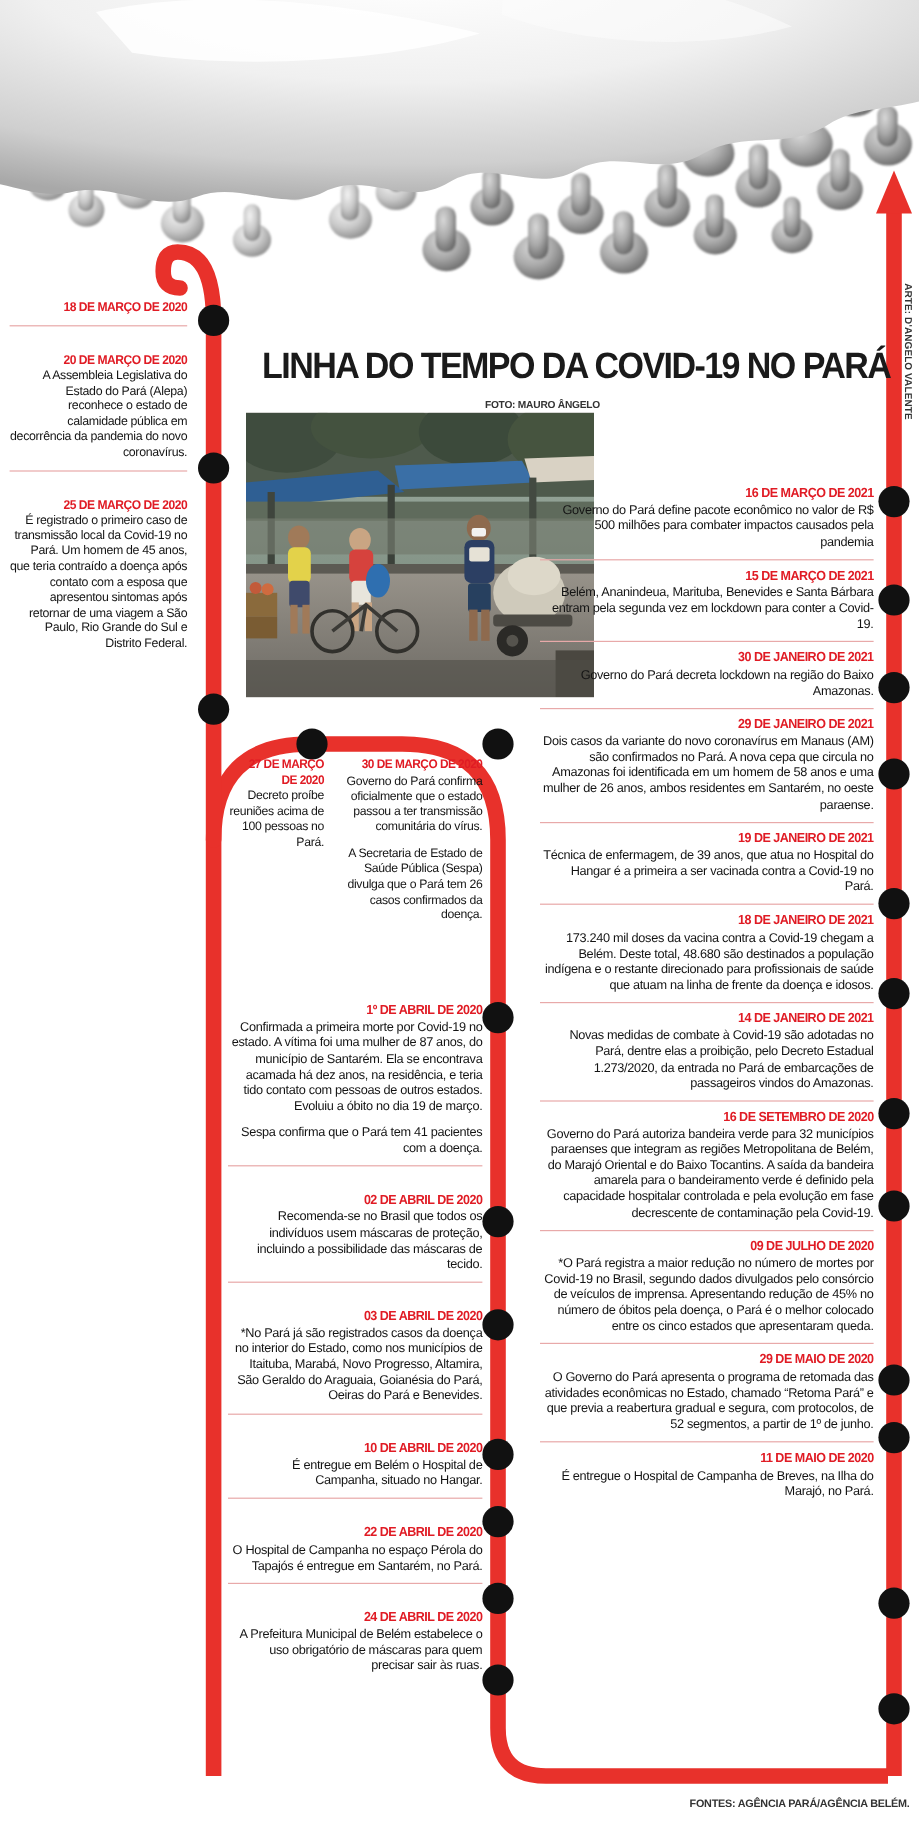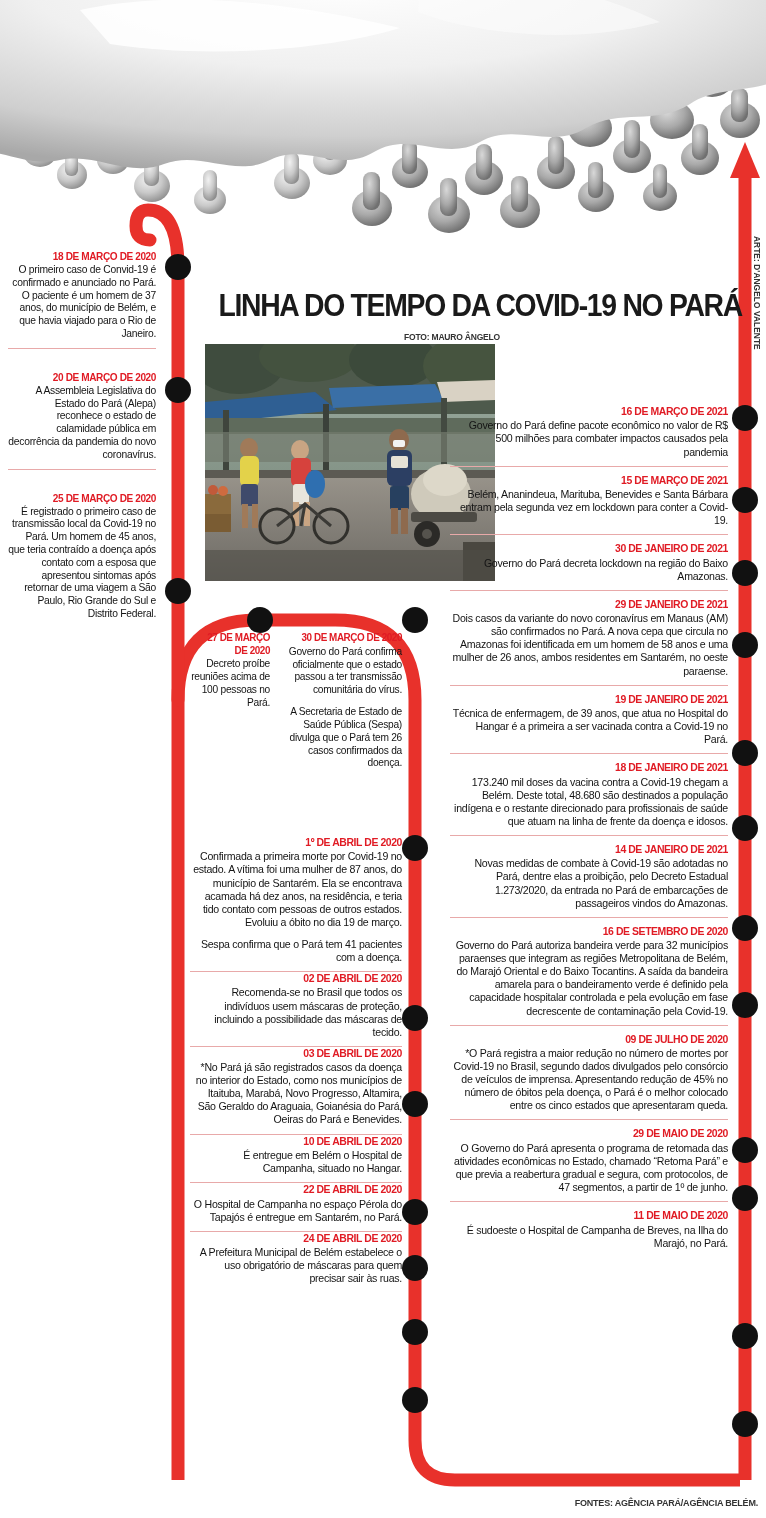--- a/index.html
+++ b/index.html
@@ -134,21 +134,21 @@
   #col-left .ev-date { font-size: 10.6px; letter-spacing: -0.42px; }
   #col-left .ev-text { font-size: 10.3px; line-height: 1.245; }
   #col-left .event { padding-bottom: 7px; margin-bottom: 22px; }
 
   
   #col-mid-a .ev-date, #col-mid-b .ev-date { font-size: 10.4px; }
   #col-mid-a .ev-text, #col-mid-b .ev-text { font-size: 10.2px; line-height: 1.26; }
   #col-mid-a .event, #col-mid-b .event { border-bottom: none; }
 
   #col-mid-c .event { border-top: 1px solid #e8a9a9; border-bottom: none;
-                      padding-top: 0; margin-bottom: 0; padding-bottom: 7px; }
+                      padding-top: 22px; margin-bottom: 0; padding-bottom: 7px; }
   #col-right .event { border-top: 1px solid #e8a9a9; border-bottom: none;
                       padding-top: 7px; margin-bottom: 0; padding-bottom: 7px; }
   #col-right .event.first, #col-mid-c .event.first { border-top: none; padding-top: 0; }
   #col-left .event.first { }
 </style>
 </head>
 <body>
 
 <div id="page">
 
@@ -389,23 +389,20 @@
         <rect x="0" y="206" width="290" height="31" fill="#4e4c46" opacity="0.6"></rect>
       </g>
     </svg>
   </div>
 
   <div id="arte-credit">ARTE: D'ANGELO VALENTE</div>
 
   <div class="col" id="col-left">
       <div class="event first">
         <div class="ev-date">18 DE MARÇO DE 2020</div>
-        <div class="ev-text">
-          <p>O primeiro caso de Convid-19 é confirmado e anunciado no Pará. O paciente é um homem de 37 anos, do município de Belém, e que havia viajado para o Rio de Janeiro.</p>
-        </div>
       </div>
       <div class="event">
         <div class="ev-date">20 DE MARÇO DE 2020</div>
         <div class="ev-text">
           <p>A Assembleia Legislativa do Estado do Pará (Alepa) reconhece o estado de calamidade pública em decorrência da pandemia do novo coronavírus.</p>
         </div>
       </div>
       <div class="event">
         <div class="ev-date">25 DE MARÇO DE 2020</div>
         <div class="ev-text">
@@ -520,26 +517,26 @@
       </div>
       <div class="event">
         <div class="ev-date">09 DE JULHO DE 2020</div>
         <div class="ev-text">
           <p>*O Pará registra a maior redução no número de mortes por Covid-19 no Brasil, segundo dados divulgados pelo consórcio de veículos de imprensa. Apresentando redução de 45% no número de óbitos pela doença, o Pará é o melhor colocado entre os cinco estados que apresentaram queda.</p>
         </div>
       </div>
       <div class="event">
         <div class="ev-date">29 DE MAIO DE 2020</div>
         <div class="ev-text">
-          <p>O Governo do Pará apresenta o programa de retomada das atividades econômicas no Estado, chamado “Retoma Pará” e que previa a reabertura gradual e segura, com protocolos, de 47 segmentos, a partir de 1º de junho.</p>
+          <p>O Governo do Pará apresenta o programa de retomada das atividades econômicas no Estado, chamado “Retoma Pará” e que previa a reabertura gradual e segura, com protocolos, de 52 segmentos, a partir de 1º de junho.</p>
         </div>
       </div>
       <div class="event">
         <div class="ev-date">11 DE MAIO DE 2020</div>
         <div class="ev-text">
-          <p>É sudoeste o Hospital de Campanha de Breves, na Ilha do Marajó, no Pará.</p>
+          <p>É entregue o Hospital de Campanha de Breves, na Ilha do Marajó, no Pará.</p>
         </div>
       </div>
     </div>
 
   <div id="footer-sources">FONTES: AGÊNCIA PARÁ/AGÊNCIA BELÉM.</div>
 
 </div>
 
 </body></html>

